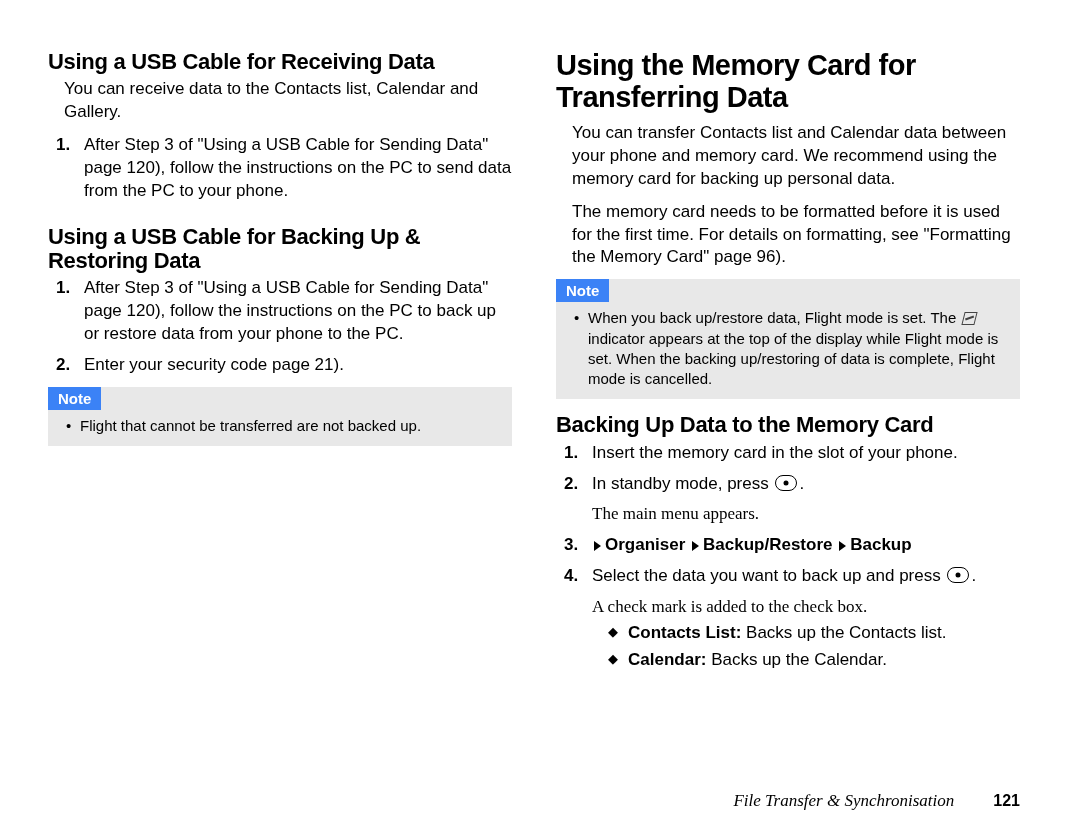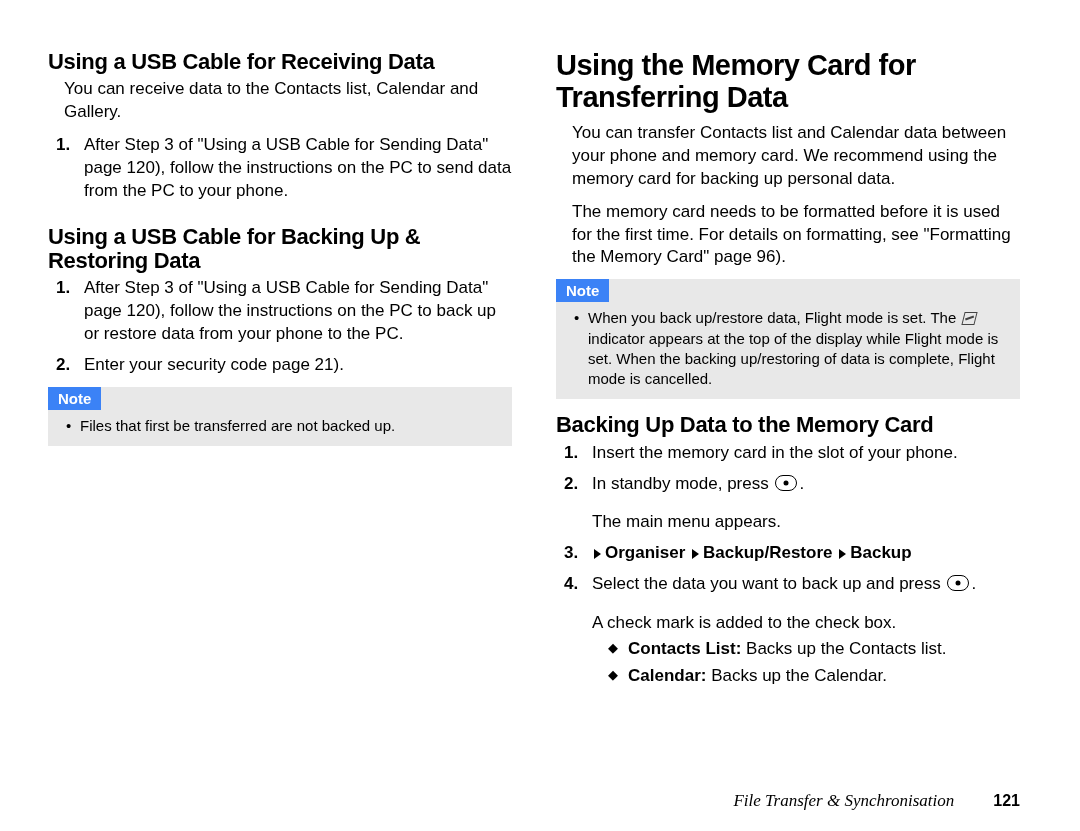--- a/index.html
+++ b/index.html
@@ -68,21 +68,22 @@
     margin-bottom: 8px;
   }
   ol.steps > li::before {
     content: counter(step) ".";
     position: absolute;
     left: 8px;
     font-weight: 700;
   }
   .step-extra {
     display:block;
-    margin-top:16px;
+    margin-top:8px;
+    font-family:Liberation Serif, serif;
   }
   .note-box {
     background: #e8e8e8;
     padding: 0 0 10px 0;
     margin: 6px 0 14px 0;
   }
   .note-label {
     display: inline-block;
     background: #3b82f6;
     color: #fff;
@@ -221,21 +222,21 @@
 
       <h2>Using a USB Cable for Backing Up &amp; Restoring Data</h2>
       <ol class="steps">
         <li>After Step 3 of "Using a USB Cable for Sending Data" page 120), follow the instructions on the PC to back up or restore data from your phone to the PC.</li>
         <li>Enter your security code page 21).</li>
       </ol>
 
       <div class="note-box">
         <div class="note-label">Note</div>
         <ul class="note-ul">
-          <li>Files that first be transferred are not backed up.</li>
+          <li>Flight that cannot be transferred are not backed up.</li>
         </ul>
       </div>
     </div>
 
     <div class="col">
       <h1>Using the Memory Card for Transferring Data</h1>
       <p class="body">You can transfer Contacts list and Calendar data between your phone and memory card. We recommend using the memory card for backing up personal data.</p>
       <p class="body">The memory card needs to be formatted before it is used for the first time. For details on formatting, see "Formatting the Memory Card" page 96).</p>
 
       <div class="note-box">

